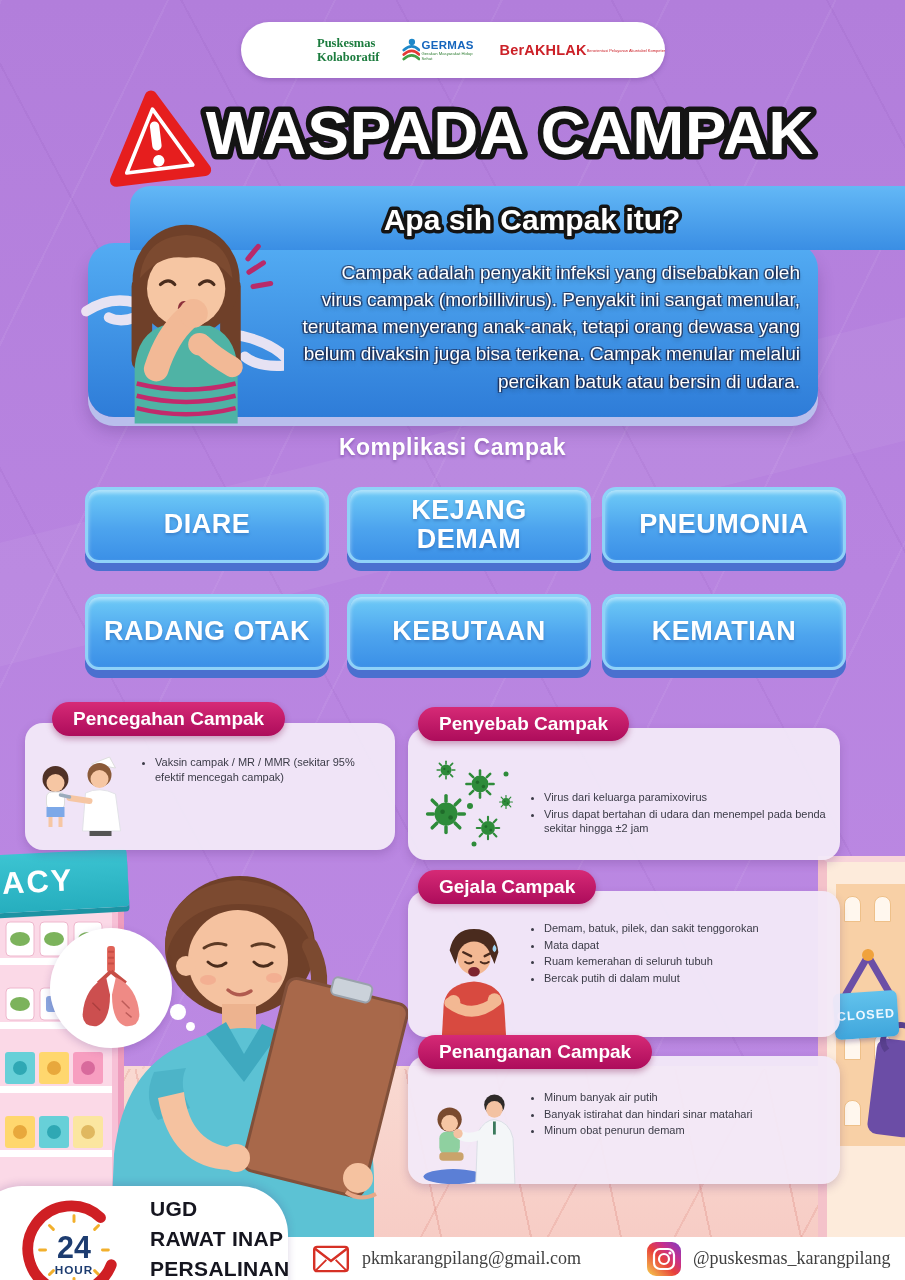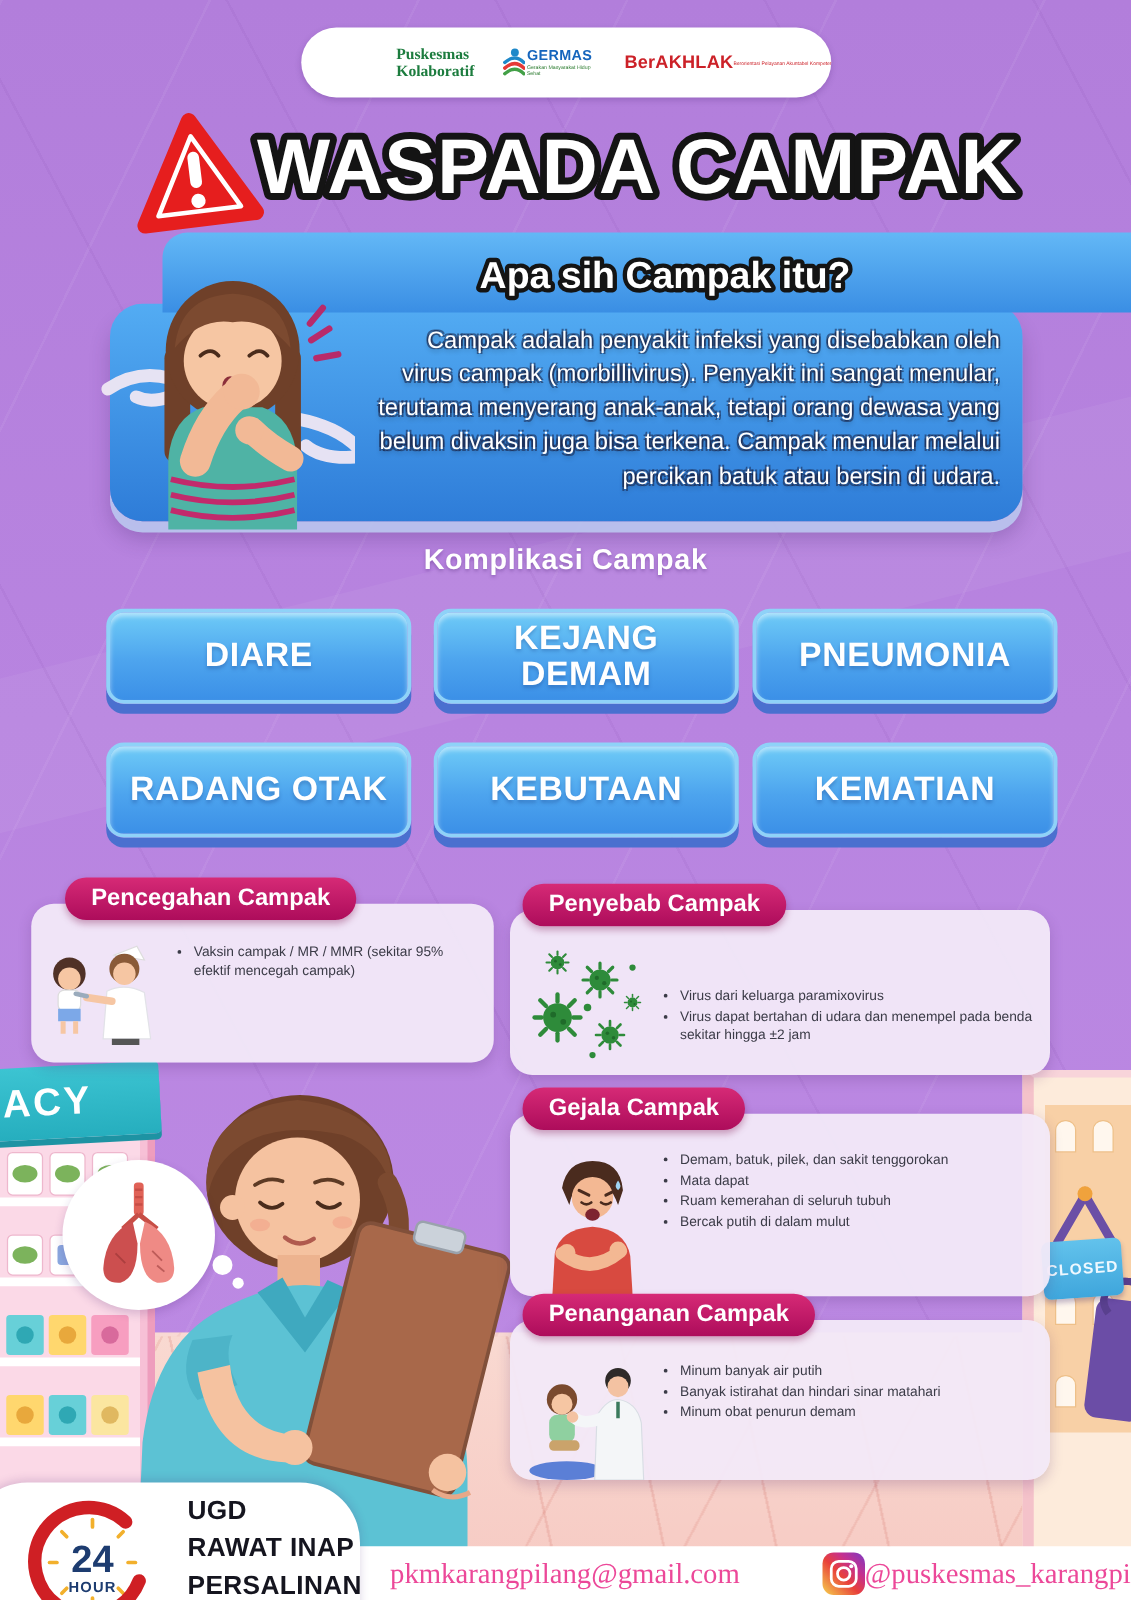--- a/index.html
+++ b/index.html
@@ -99,21 +99,21 @@
   .bubble-tail1{left:170px;top:1004px;width:16px;height:16px;background:#fff;border-radius:50%;z-index:3;}
   .bubble-tail2{left:186px;top:1022px;width:9px;height:9px;background:#fff;border-radius:50%;z-index:3;}
 
   
   .foot-bubble{left:-26px;top:1186px;width:314px;height:150px;background:#fff;border-radius:48px;z-index:9;
     box-shadow:0 -2px 8px rgba(70,30,110,.18);}
   .logo24{left:20px;top:1196px;width:108px;height:108px;z-index:10;}
   .services{left:150px;top:1194px;z-index:10;color:#15151f;font-weight:800;font-size:21px;line-height:30px;letter-spacing:.3px;}
   .contact-bar{left:260px;top:1237px;width:645px;height:43px;background:#fff;z-index:8;
     border-top-left-radius:22px;display:flex;align-items:center;padding-left:52px;box-sizing:border-box;}
-  .contact-text{font-family:"Liberation Serif",serif;font-size:23px;color:#ec4899;}
+  .contact-text{font-family:"Liberation Serif",serif;font-size:18px;color:#404040;margin-left:12px;}
   .ig-icon{width:34px;height:34px;border-radius:9px;margin-left:66px;flex:none;
     background:linear-gradient(45deg,#f5c24b 5%,#e8403a 45%,#c5308f 70%,#7b3bc4 100%);
     display:flex;align-items:center;justify-content:center;}
 </style>
 </head>
 <body>
 
 <div class="poster">
   <div class="abs pattern"></div>
   <div class="abs sheen" style="left:-100px;top:420px;width:1200px;height:120px;transform:rotate(-14deg);"></div>

